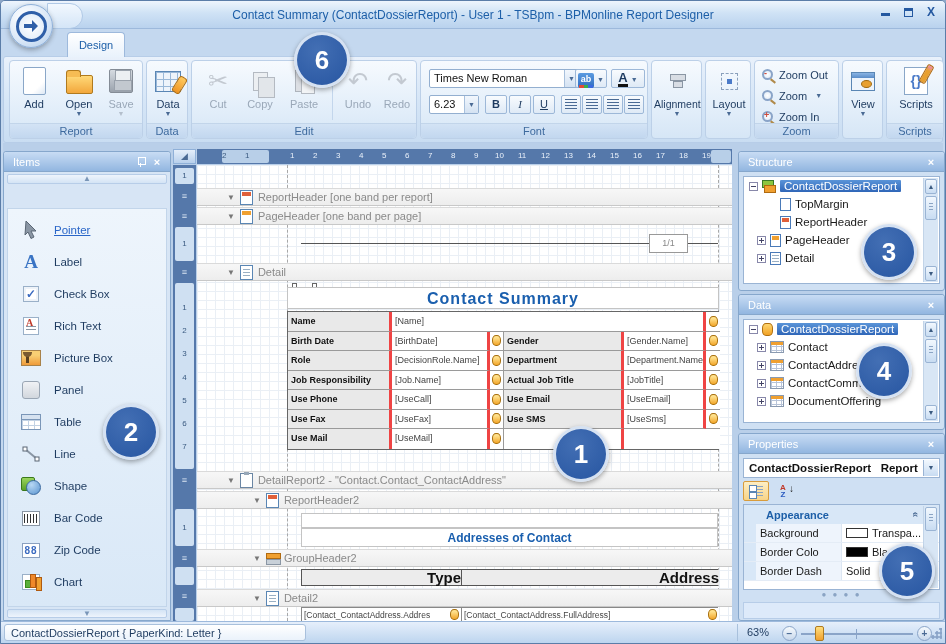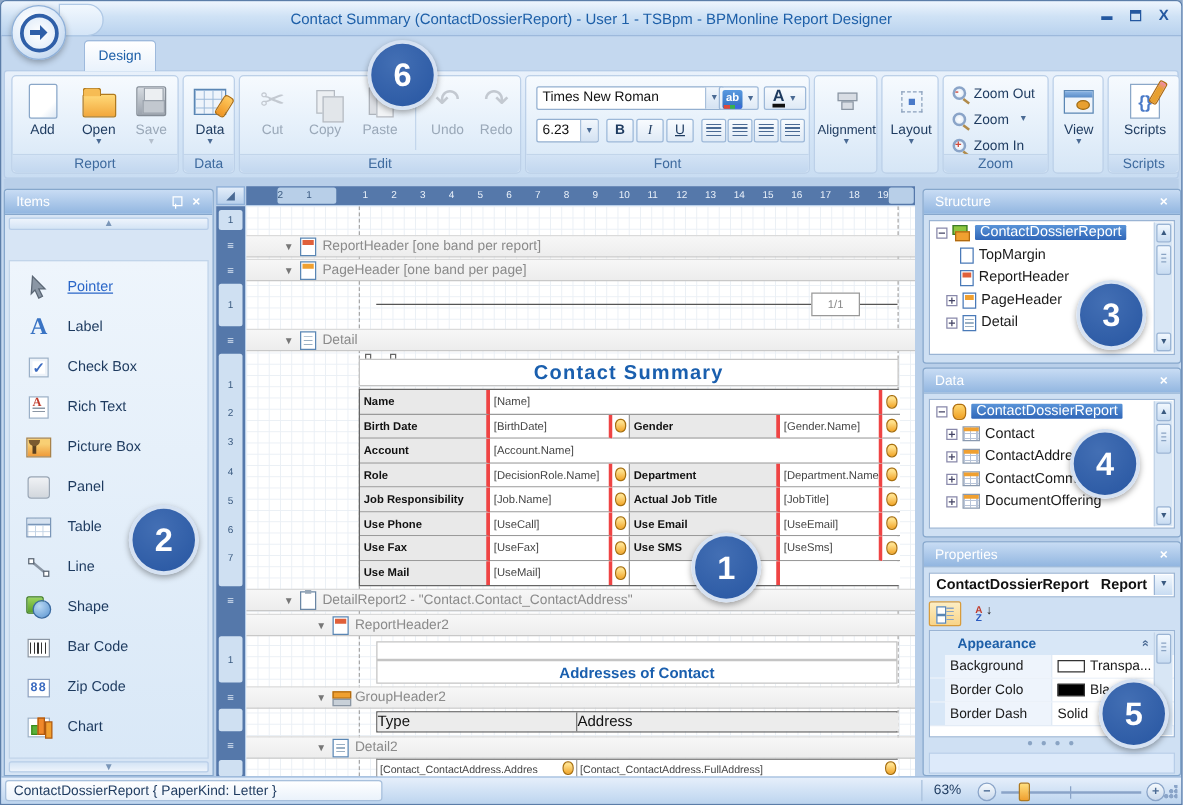--- a/index.html
+++ b/index.html
@@ -148,33 +148,33 @@
 .dtable .c{border-right:3px solid #ef4444;border-bottom:1px solid #9a9a9a;overflow:hidden;white-space:nowrap}
 .dtable .trow > .c:last-child,.dtable .trow > .icc:last-child{border-right:none}
 .dtable .trow:last-child > *{border-bottom:none}
 .lc{background:#e9e9e9;font-weight:bold;font-size:9px;padding-left:3px;line-height:18px;color:#111}
 .vc{font-size:9px;color:#444;padding-left:3px;line-height:18px;background:#fff}
 .icc{display:flex;align-items:center;justify-content:center;border-right:1px solid #9a9a9a;border-bottom:1px solid #9a9a9a;background:#fff}
 .db{width:9px;height:11px;border:1px solid #a8700f;border-radius:4px/5px;background:linear-gradient(180deg,#ffe08a 20%,#f2a62a);flex:none}
 .emptyrect{position:absolute;left:104px;top:348px;width:417px;height:15px;border:1px solid #c4c4c4;background:#fff;z-index:3}
 .addrtitle{position:absolute;left:104px;top:363px;width:417px;height:19px;border:1px solid #c4c4c4;background:#fff;z-index:3;text-align:center;font-weight:bold;font-size:12px;color:#1a5fae;line-height:18px}
 .ghrow{position:absolute;left:104px;top:404px;width:417px;height:17px;display:grid;grid-template-columns:160px 257px;z-index:3;border:1px solid #555}
-.ghc{background:#ececec;border-right:1px solid #555;font-weight:normal;font-size:12px;text-align:left;line-height:15px;color:#111}
+.ghc{background:#ececec;border-right:1px solid #555;font-weight:bold;font-size:15px;text-align:right;line-height:15px;color:#111}
 .ghrow .ghc:last-child{border-right:none}
 .d2row{position:absolute;left:104px;top:442px;width:417px;height:15px;display:grid;grid-template-columns:160px 257px;z-index:3;border:1px solid #888;border-bottom:none}
 .d2c{background:#fff;border-right:1px solid #888;font-size:8.5px;color:#444;line-height:14px;padding-left:2px;position:relative;overflow:hidden;white-space:nowrap}
 .d2row .d2c:last-child{border-right:none}
 .d2c .db{position:absolute;right:2px;top:1px}
 
 
 .rpanel{position:absolute;left:737px;width:207px;background:#cfe0f3;border:1px solid #86a7cc;border-radius:3px}
 .whitebox{position:absolute;left:4px;right:4px;background:#fff;border:1px solid #9ab4d4;overflow:hidden}
 .trw{display:flex;align-items:center;gap:4px;height:18px;padding-left:5px;font-size:11.5px;color:#1a1a1a;white-space:nowrap}
 .trw .sel{background:linear-gradient(#5a94d8,#2f66b8);color:#fff;padding:0 4px;border-radius:1px}
-.trw.ch{padding-left:24px}
+.trw.ch{padding-left:36px}
 .trw.chx{padding-left:13px}
 .exp{width:9px;height:9px;border:1px solid #88a;background:#fff;position:relative;flex:none}
 .exp::before{content:"";position:absolute;left:1px;right:1px;top:3px;height:1px;background:#446}
 .exp.plus::after{content:"";position:absolute;top:1px;bottom:1px;left:3px;width:1px;background:#446}
 .tic{flex:none;position:relative}
 .tr-root{width:14px;height:13px}
 .tr-root::before{content:"";position:absolute;left:0;top:0;width:10px;height:6px;background:#8cc63f;border:1px solid #3a7a2a}
 .tr-root::after{content:"";position:absolute;right:0;bottom:0;width:10px;height:6px;background:#f0a030;border:1px solid #b06a10}
 .tr-page{width:11px;height:13px;background:#fff;border:1px solid #4a7ab8}
 .tr-page.r::before{content:"";display:block;height:4px;margin:1px;background:#e0603a}
@@ -597,27 +597,20 @@
         <div class="c vc">[BirthDate]</div>
         <div class="icc">
             <span class="db"></span>
           </div>
         <div class="c lc">Gender</div>
         <div class="c vc">[Gender.Name]</div>
         <div class="icc">
             <span class="db"></span>
           </div>
       </div>
-      <div class="trow rA">
-        <div class="c lc">Account</div>
-        <div class="c vc">[Account.Name]</div>
-        <div class="icc">
-            <span class="db"></span>
-          </div>
-      </div>
       <div class="trow rB">
         <div class="c lc">Role</div>
         <div class="c vc">[DecisionRole.Name]</div>
         <div class="icc">
             <span class="db"></span>
           </div>
         <div class="c lc">Department</div>
         <div class="c vc">[Department.Name]</div>
         <div class="icc">
             <span class="db"></span>

